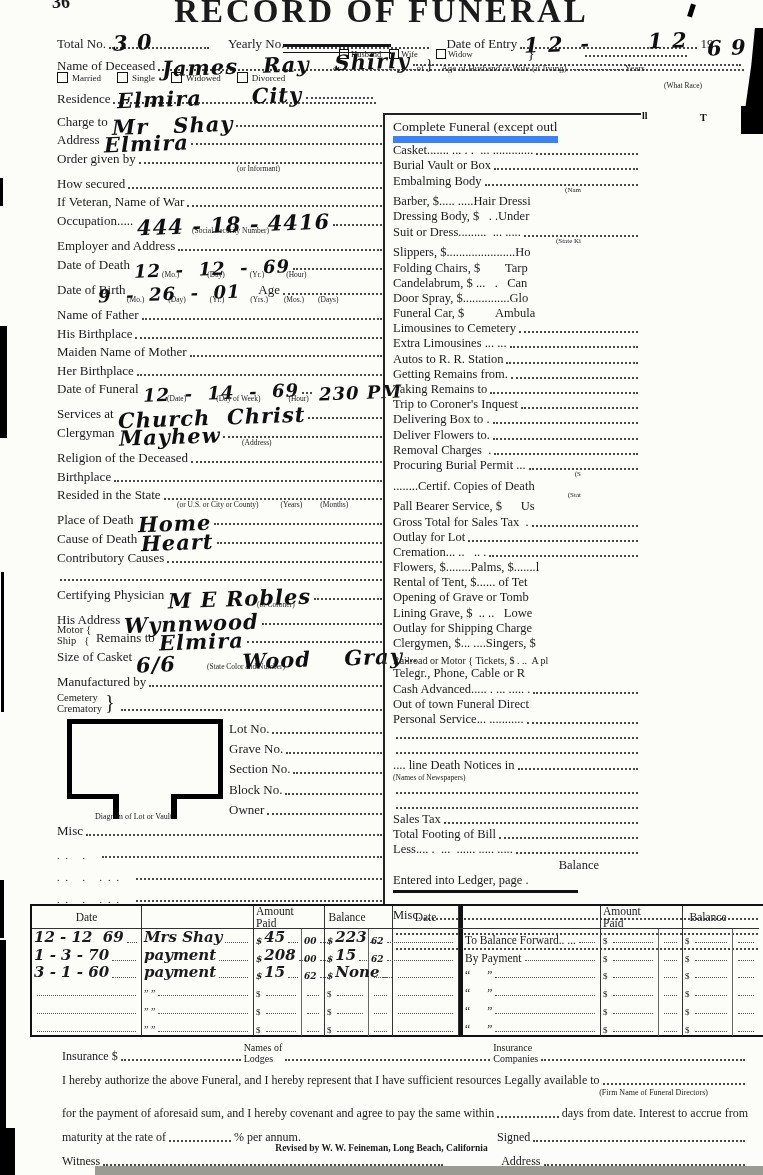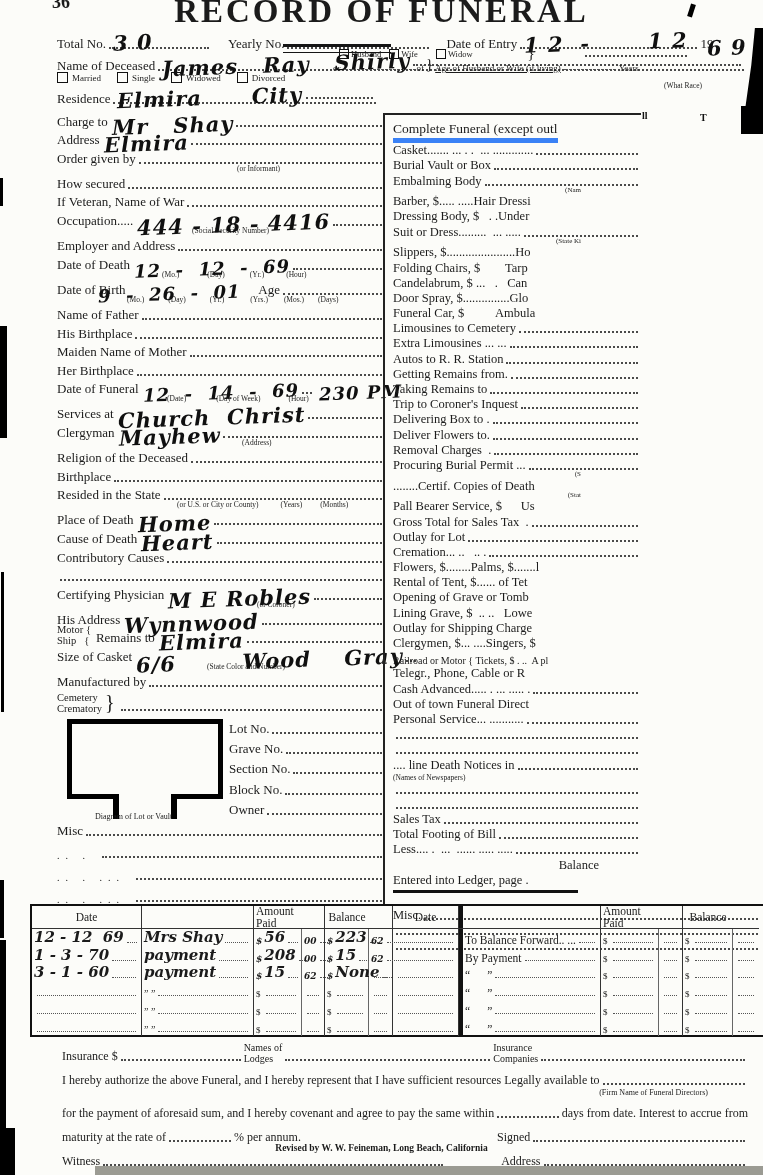--- a/index.html
+++ b/index.html
@@ -44,21 +44,21 @@
   .lotfields{position:absolute;left:172px;top:2px;width:156px;}
   .lotfields .frow{height:20.4px;font-size:13px;}
   .miscsec .frow{height:22px;}
   .ditto{font-size:10px;letter-spacing:6px;margin-right:8px;}
   
   .rightbox{position:absolute;left:383px;top:113px;width:258px;height:792px;
             border-left:2px solid #222;border-top:2px solid #222;padding:4px 0 0 8px;box-sizing:border-box;}
   .chline{display:flex;align-items:flex-end;height:15.2px;font-size:12.5px;white-space:pre;}
   .chline .t{white-space:pre;}
   .chline.head{height:24px;font-size:13.5px;}
-  .chline.head .t{border-bottom:5px solid #3b82f6;padding-bottom:1px;}
+  .chline.head .t{border-bottom:7px solid #3b82f6;padding-bottom:1px;}
   .chline.sub{height:7.5px;font-size:7px;justify-content:flex-end;padding-right:60px;margin-top:-2px;}
   .chline.subleft{height:9px;font-size:7.5px;}
   .chline.balance{justify-content:flex-end;padding-right:42px;}
   .chline.rr{font-size:10px;}
   .chline.rule{height:7px;}
   .chline.rule .bar{width:185px;height:3px;background:#111;margin-bottom:2px;}
   .chline.gap{height:13px;}
   .chline.wide{width:368px;}
   
   .paytable{position:absolute;left:30px;top:904px;width:733px;height:133px;border:2.5px solid #111;border-right:none;
@@ -186,21 +186,21 @@
   </span>
 </span>
       <span class="brace">}</span>
       <span class="lead"></span>
     </div>
     <div class="sp2">
       <span>or</span>
       <span class="lead fix" style="width:70px;border-bottom:1.5px dotted #555;"></span>
       <span>of</span>
       <span class="brace">}</span>
-      <span style="text-decoration:underline;">Age of Husband or Wife (if living)</span>
+      <span style="margin-left:6px;">Age of Husband or Wife (if living)</span>
       <span class="lead fix" style="width:52px;border-bottom:1.5px dotted #555;"></span>
       <span>Years</span>
     </div>
   </div>
 
   <div class="leftcol">
     <div class="frow">
       <span class="lbl">Charge to</span>
       <span class="hw big">Mr   Shay</span>
       <span class="lead"></span>
@@ -792,21 +792,21 @@
       <span class="pc cw-rl"></span>
       <span class="pc cw-ra" style="border-right:none;">Amount Paid</span>
       <span class="pc cw-rac"></span>
       <span class="pc cw-rb" style="border-right:none;">Balance</span>
       <span class="pc cw-rbc"></span>
     </div>
     <div>
   <div class="prow hwr">
     <span class="pc pd cw-d"><span>12 - 12  69</span><span class="lead"></span></span>
     <span class="pc pn cw-n"><span>Mrs Shay</span><span class="lead"></span></span>
-    <span class="pc pa cw-a" style="border-right:1px solid #666;"><span class="dol">$</span><span>56</span><span class="lead"></span></span>
+    <span class="pc pa cw-a" style="border-right:1px solid #666;"><span class="dol">$</span><span>45</span><span class="lead"></span></span>
     <span class="pc pa cw-ac"><span class="cents">00</span><span class="lead"></span></span>
     <span class="pc pb cw-b" style="border-right:1px solid #666;"><span class="dol">$</span><span>223</span><span class="lead"></span></span>
     <span class="pc pb cw-bc"><span class="cents">62</span><span class="lead"></span></span>
     <span class="pc cw-d2">
             <span class="lead"></span>
           </span>
     <span class="pc pdiv"></span>
     <span class="pc cw-rl">
             <span class="rl">To Balance Forward.. ...</span>
             <span class="lead"></span>

